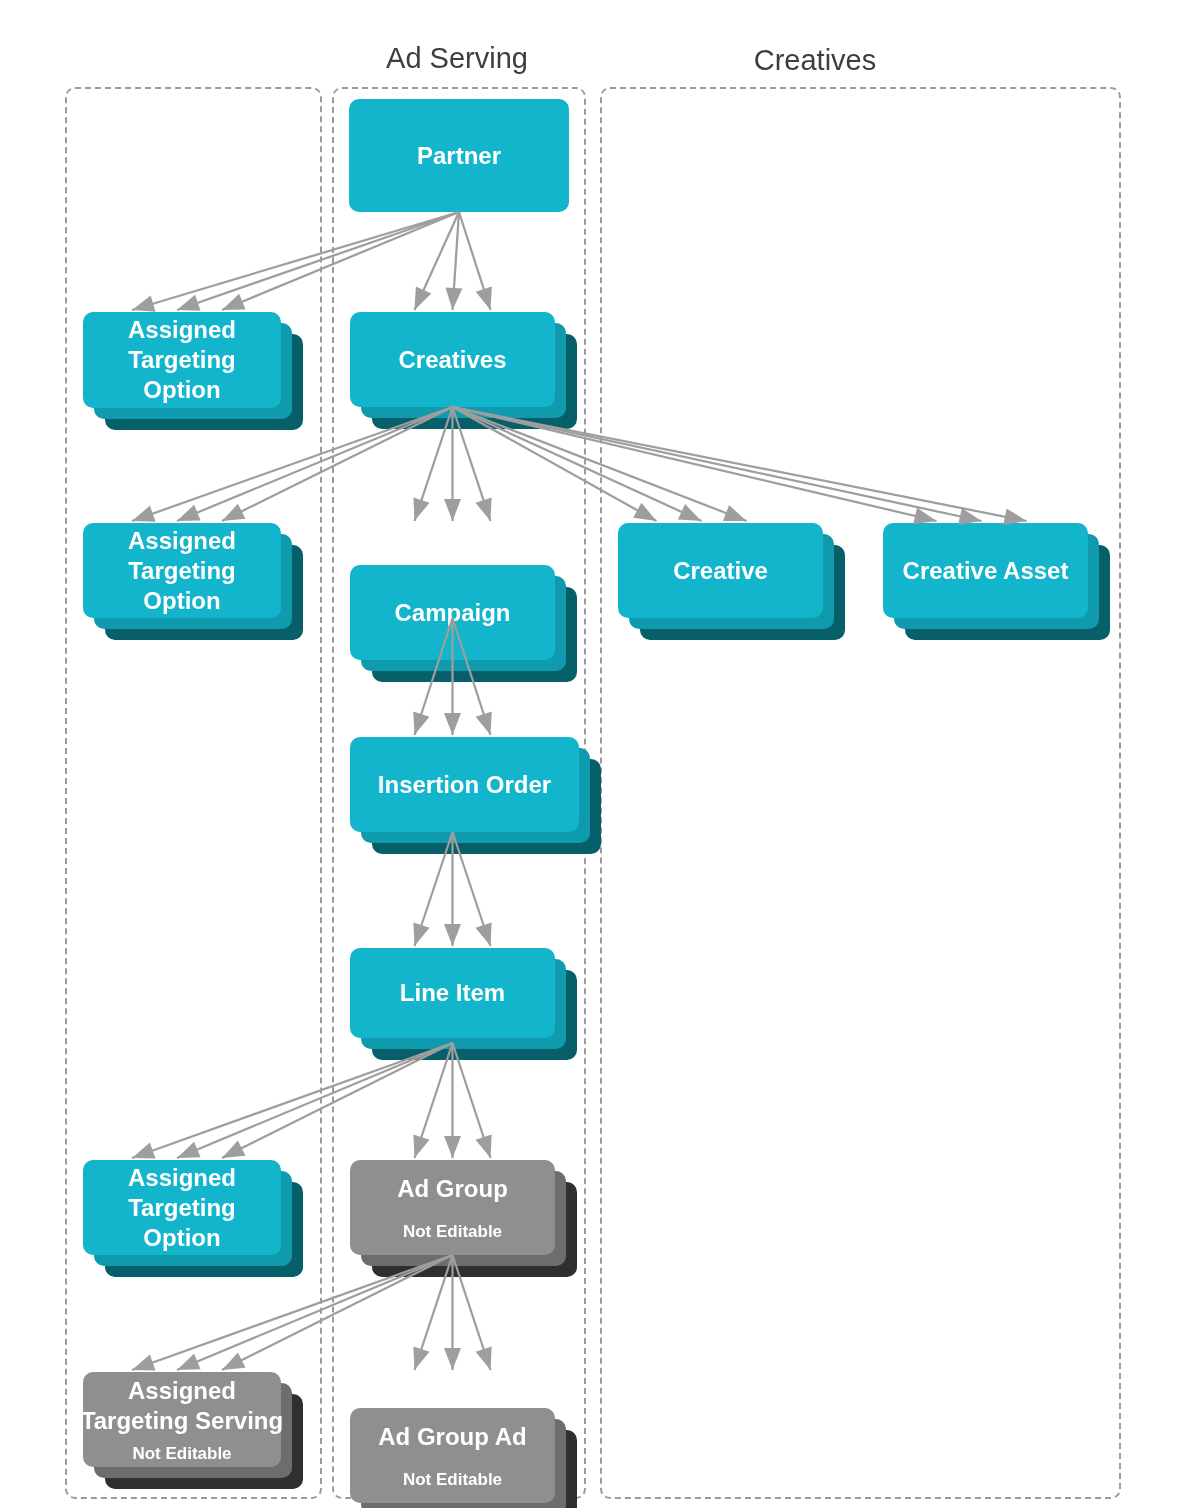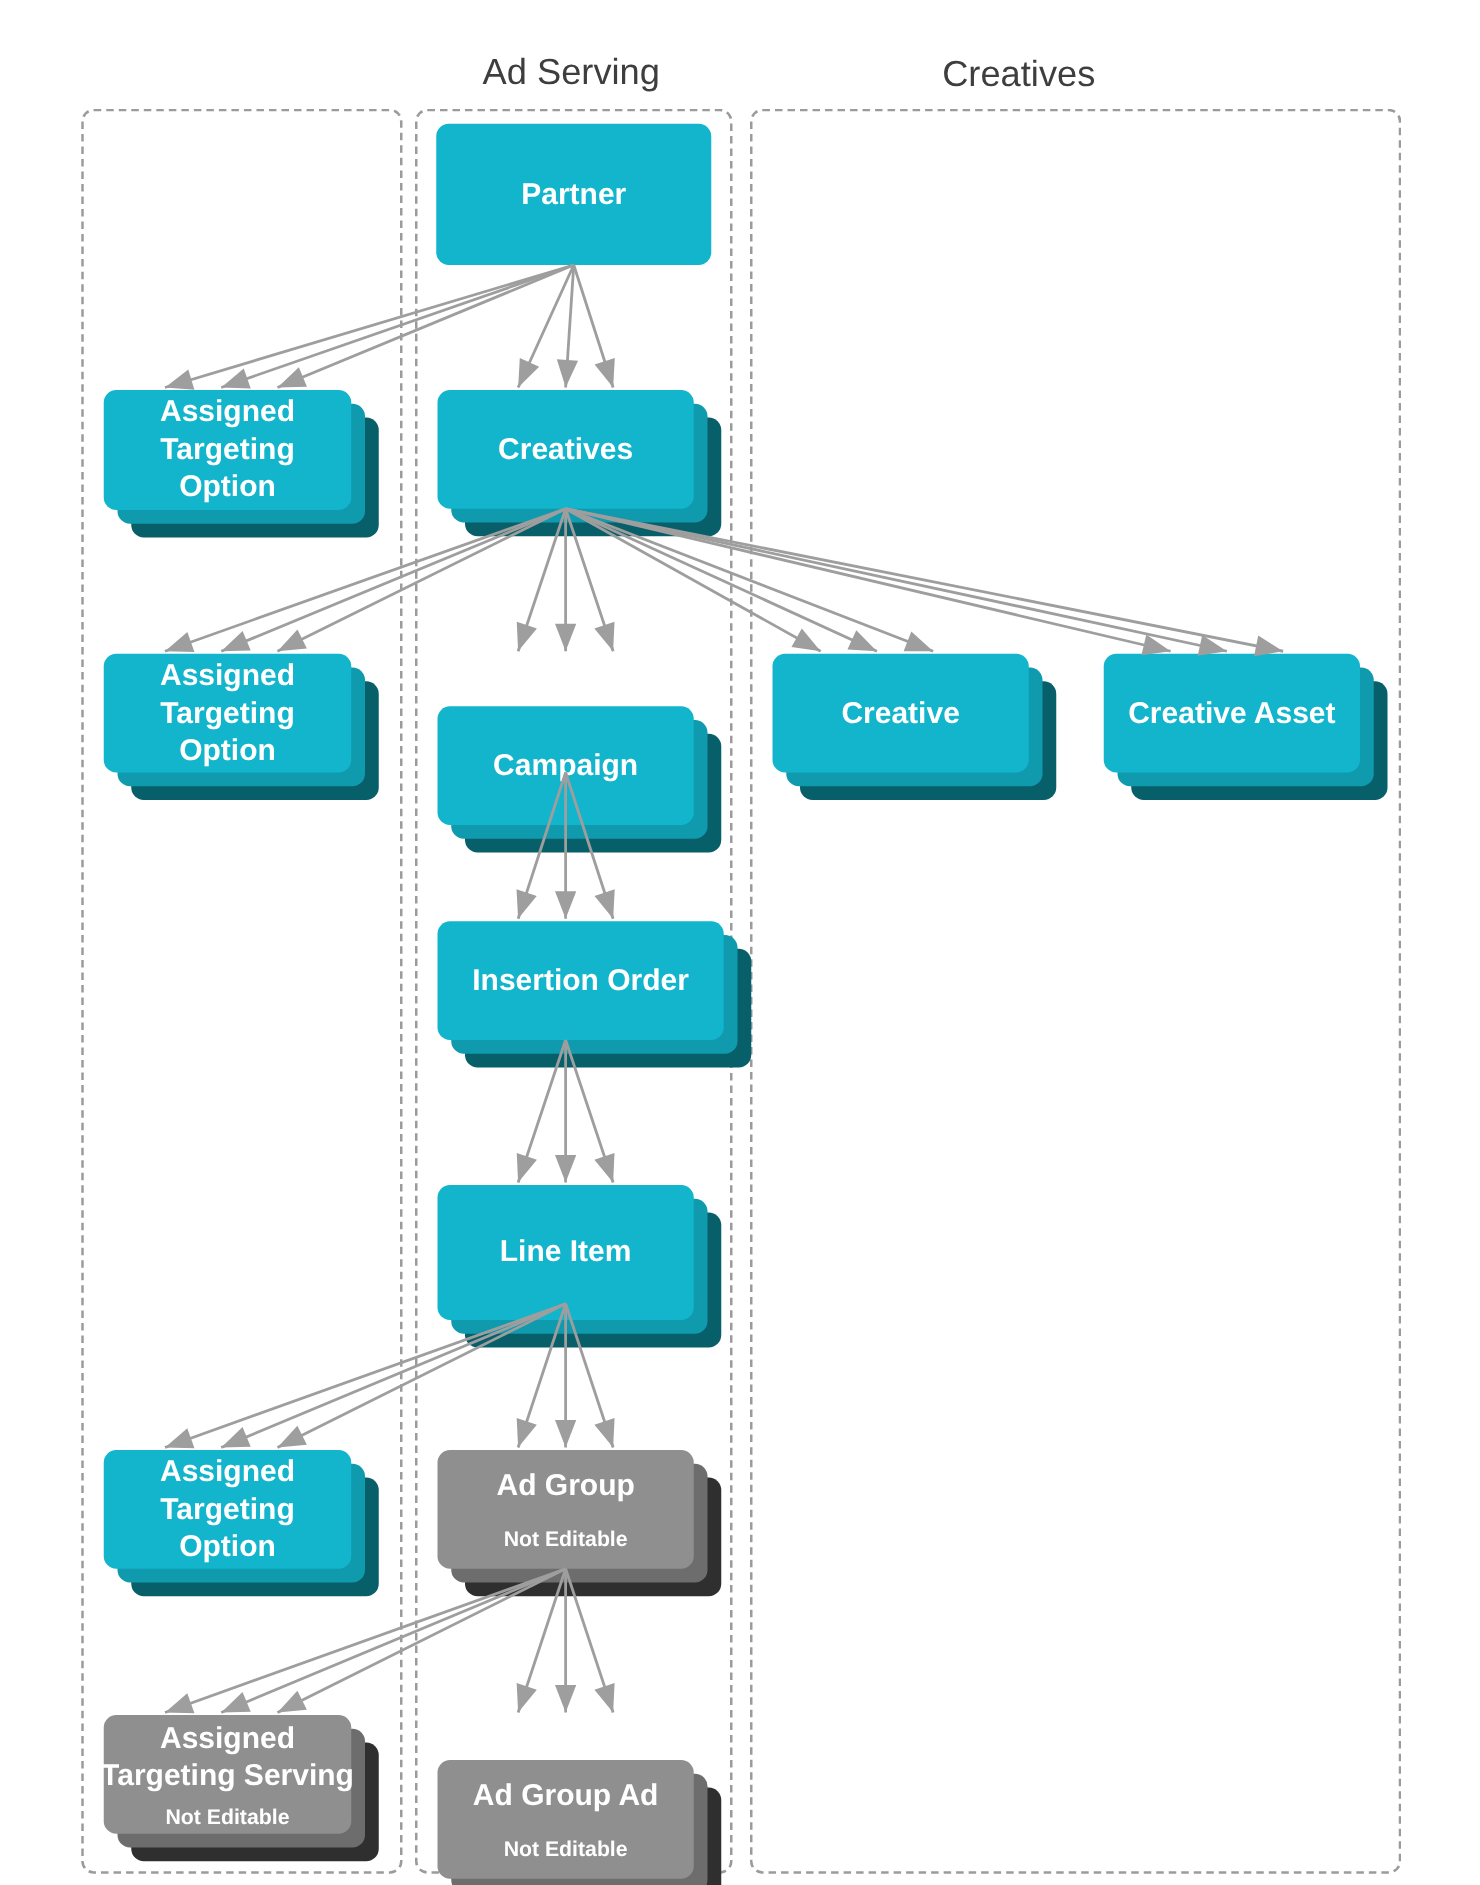--- a/index.html
+++ b/index.html
@@ -142,21 +142,21 @@
           <span>Creative Asset</span>
         </div>
       </div>
       <div class="node v-edit" style="left: 350px; top: 737px; width: 205px; height: 95px; padding-left: 24px;">
         <div class="layer l3"></div>
         <div class="layer l2"></div>
         <div class="node-main">
           <span>Insertion Order</span>
         </div>
       </div>
-      <div class="node v-edit" style="left: 350px; top: 948px; width: 205px; height: 108px;">
+      <div class="node v-edit" style="left: 350px; top: 948px; width: 205px; height: 90px;">
         <div class="layer l3"></div>
         <div class="layer l2"></div>
         <div class="node-main">
           <span>Line Item</span>
         </div>
       </div>
       <div class="node v-edit" style="left: 83px; top: 1160px; width: 198px; height: 95px;">
         <div class="layer l3"></div>
         <div class="layer l2"></div>
         <div class="node-main multi">

